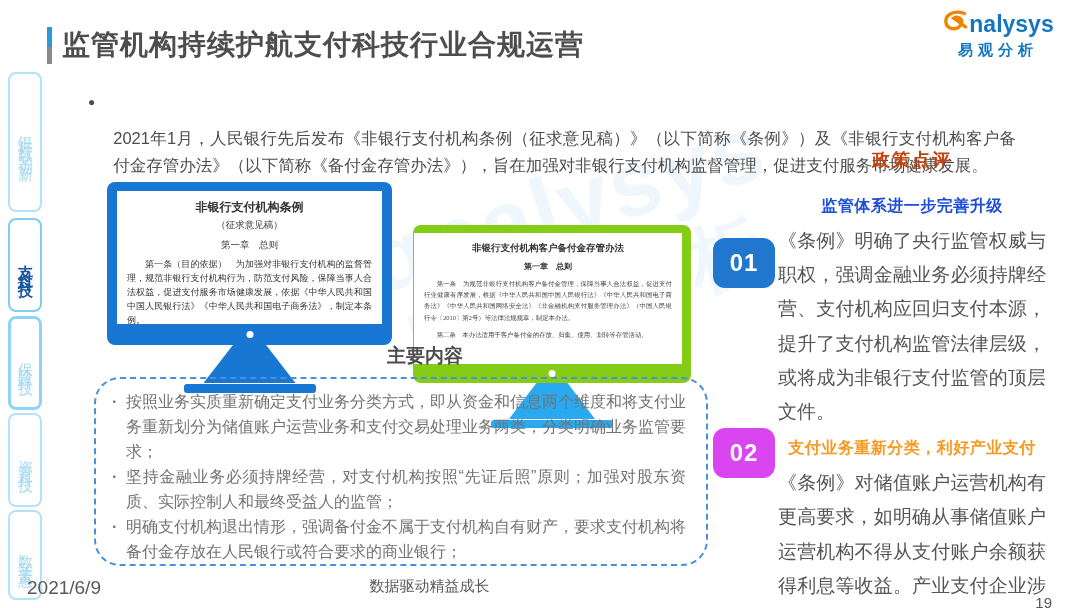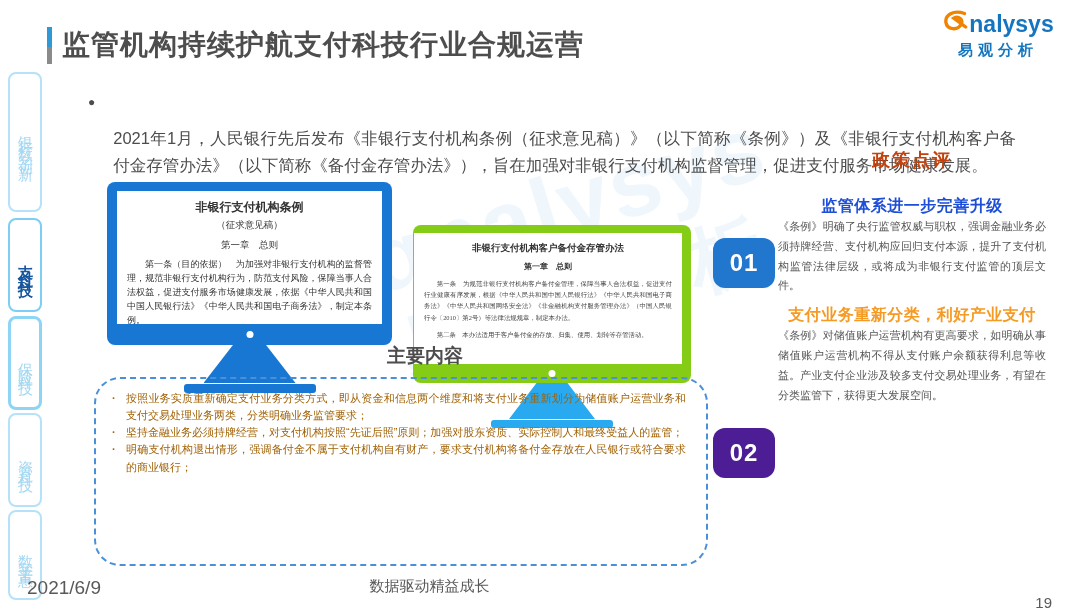--- a/index.html
+++ b/index.html
@@ -95,38 +95,38 @@
   
   .main-label { left:340px; top:343px; width:170px; text-align:center;
                 font-size:19px; font-weight:bold; color:#4d4d4d; }
   .main-box {
     left:94px; top:377px; width:614px; height:189px;
     border:2px dashed #4a90d9; border-radius:26px;
     padding:11px 20px 8px 14px; background:transparent;
   }
   .main-box ul { list-style:none; }
   .main-box li { position:relative; padding-left:16px;
-                 font-size:11px; line-height:1.56; text-align:justify; color:#a16207; }
+                 font-size:16px; line-height:1.56; text-align:justify; color:#737373; }
   .main-box li::before { content:"·"; position:absolute; left:2px; top:0; font-weight:bold; }
 
   
   .commentary { left:778px; top:148px; width:268px; }
   .c-title { text-align:center; font-size:18px; font-weight:bold; color:#c2410c; letter-spacing:2px; }
   .c-sec { margin-top:24px; }
   .c-sec.second { margin-top:9px; }
   .c-head { text-align:center; font-size:16px; font-weight:bold; letter-spacing:0.5px; }
   .c-head.blue   { color:#1d4ed8; }
   .c-head.orange { color:#f59a23; }
-  .c-body { font-size:11px; line-height:1.8; color:#555; text-align:justify; }
+  .c-body { margin-top:7px; font-size:19px; line-height:1.8; color:#555; text-align:justify; }
 
   .badge { position:absolute; z-index:2; width:62px; height:50px; border-radius:12px;
            display:flex; align-items:center; justify-content:center;
            color:#fff; font-size:24px; font-weight:600; letter-spacing:1px; }
   .badge1 { left:713px; top:238px; background:#2176cd; }
-  .badge2 { left:713px; top:428px; background:#4c1d95; }
+  .badge2 { left:713px; top:428px; background:#d946ef; }
 
   
   .footer-date   { left:27px;  top:577px; font-size:19px; color:#595959; }
   .footer-slogan { left:0; top:577px; width:859px; text-align:center; font-size:15px; color:#595959; }
   .footer-page   { right:28px; top:594px; font-size:15px; color:#595959; }
 </style>
 </head>
 <body>
 
 <div class="watermark">

